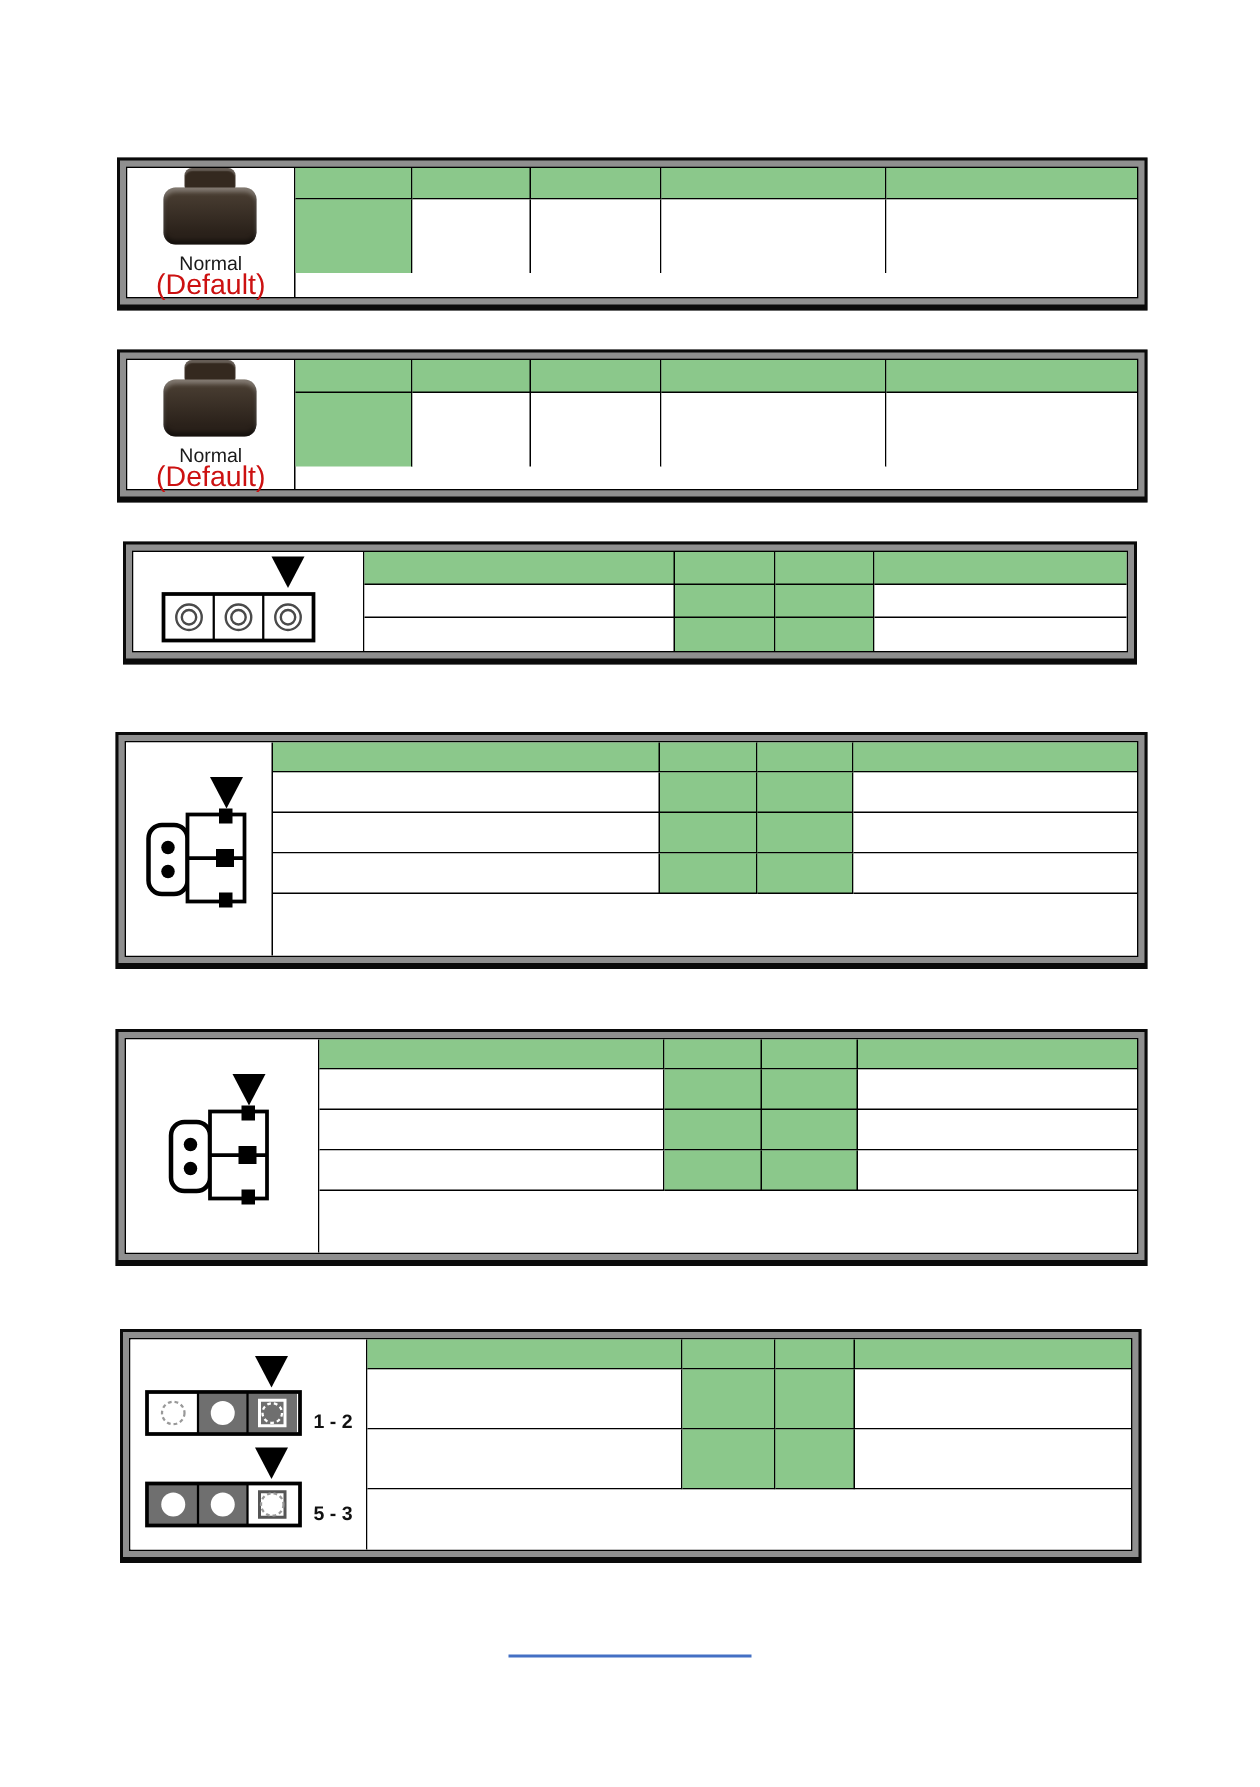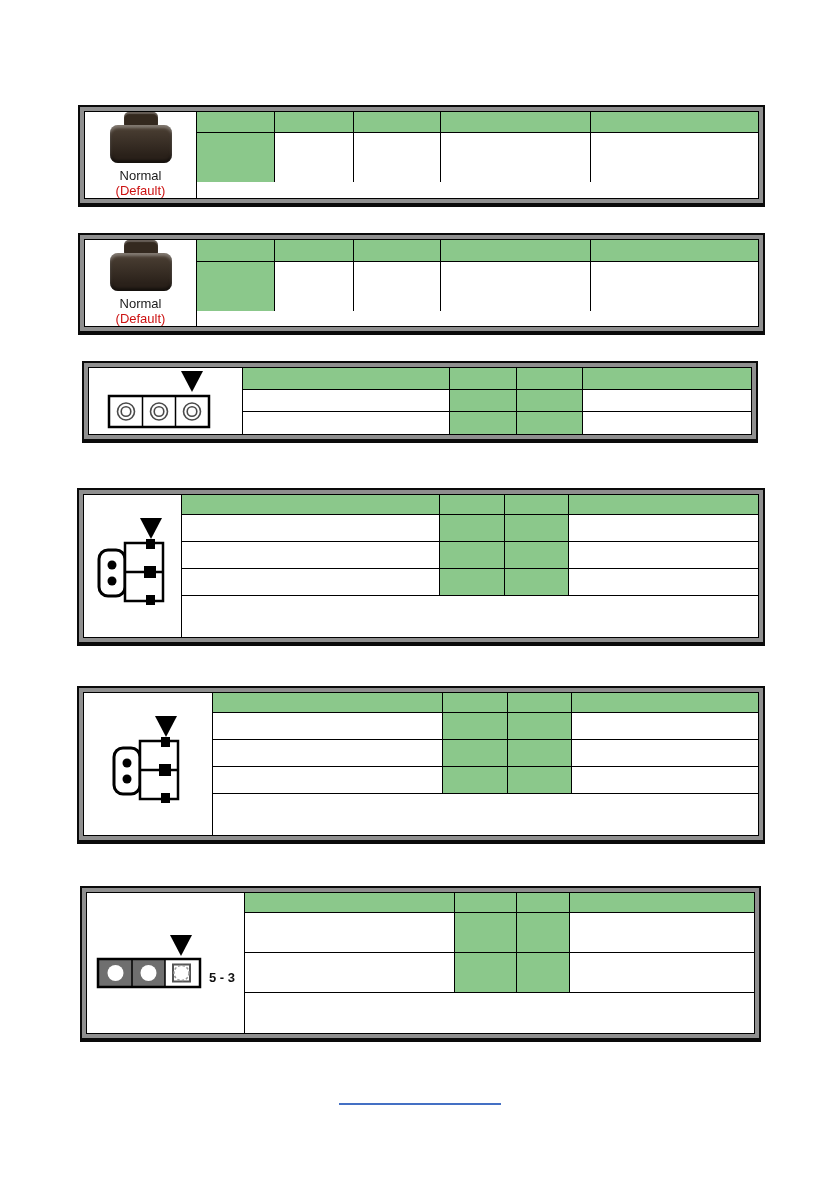--- a/index.html
+++ b/index.html
@@ -12,21 +12,21 @@
   .row{display:flex;flex:none;}
   .cell{box-sizing:border-box;border-right:1px solid #000;border-bottom:1px solid #000;background:#fff;}
   .cell:last-child{border-right:none;}
   .row:last-child .cell{border-bottom:none;}
   .cell.green{background:var(--green,#8bc88b);}
   
   .capwrap{display:flex;flex-direction:column;align-items:center;}
   .cap-knob{width:34px;height:15px;background:#34291f;border-radius:5px 5px 3px 3px;box-shadow:inset 0 2px 1px rgba(255,255,255,.25);}
   .cap-body{width:62px;height:38px;margin-top:-2px;background:linear-gradient(#4d4135,#2a211a 80%);border-radius:8px;box-shadow:inset 0 3px 3px rgba(255,255,255,.3), inset 0 -3px 3px rgba(0,0,0,.5);}
   .cap-label{font-size:13px;color:#1a1a1a;margin-top:5px;line-height:15px;}
-  .cap-sub{font-size:13px;line-height:15px;}
+  .cap-sub{font-size:19px;line-height:15px;}
   .pinrow{display:flex;align-items:flex-end;}
   .pinlabel{font-size:13px;font-weight:bold;color:#111;margin:0 0 8px 7px;white-space:nowrap;}
   .link-line{position:absolute;display:block;height:0;border-top:2px solid var(--link,#4470c4);cursor:pointer;}
 </style>
 </head>
 <body>
 
 <div class="page" style="--green: #8bc88b; --link: #4470c4;">
   <div>
       <div class="frame" style="top: 105px; left: 78px; width: 687px; background: rgb(143, 143, 143);">
@@ -212,20 +212,36 @@
             <div class="row" style="height: 41px;">
               <div class="cell" style="flex: 1 1 0%;"></div>
             </div>
           </div>
         </div>
       </div>
       <div class="frame" style="top: 886px; left: 80px; width: 681px; background: rgb(143, 143, 143);">
         <div class="tbl">
           <div class="img-cell" style="width: 158px;">
             <div>
+              <div class="pinrow">
+                <span><svg width="106" height="56" viewBox="0 0 106 56" xmlns="http://www.w3.org/2000/svg">
+                    <polygon points="74,2 96,2 85,23" fill="#000"></polygon>
+                    <rect x="3" y="27" width="33" height="26" fill="#fff"></rect>
+                    <rect x="36" y="27" width="33" height="26" fill="#6f6f6f"></rect>
+                    <rect x="69" y="27" width="33" height="26" fill="#6f6f6f"></rect>
+                    <line x1="36" y1="26" x2="36" y2="54" stroke="#000" stroke-width="1.5"></line>
+                    <line x1="69" y1="26" x2="69" y2="54" stroke="#000" stroke-width="1.5"></line>
+                    <rect x="2" y="26" width="102" height="28" fill="none" stroke="#000" stroke-width="2.5"></rect>
+                    <rect x="77" y="31.5" width="17" height="17" fill="none" stroke="#fff" stroke-width="2"></rect>
+                    <circle cx="19.5" cy="40" r="7.5" fill="none" stroke="#999" stroke-width="1.5" stroke-dasharray="2.5,2"></circle>
+                    <circle cx="52.5" cy="40" r="8" fill="#fff"></circle>
+                    <circle cx="85.5" cy="40" r="6.5" fill="none" stroke="#fff" stroke-width="1.5" stroke-dasharray="2.5,2"></circle>
+                  </svg></span>
+                <span class="pinlabel">1 - 2</span>
+              </div>
               <div class="pinrow">
                 <span><svg width="106" height="56" viewBox="0 0 106 56" xmlns="http://www.w3.org/2000/svg">
                     <polygon points="74,2 96,2 85,23" fill="#000"></polygon>
                     <rect x="3" y="27" width="33" height="26" fill="#6f6f6f"></rect>
                     <rect x="36" y="27" width="33" height="26" fill="#6f6f6f"></rect>
                     <rect x="69" y="27" width="33" height="26" fill="#fff"></rect>
                     <line x1="36" y1="26" x2="36" y2="54" stroke="#000" stroke-width="1.5"></line>
                     <line x1="69" y1="26" x2="69" y2="54" stroke="#000" stroke-width="1.5"></line>
                     <rect x="2" y="26" width="102" height="28" fill="none" stroke="#000" stroke-width="2.5"></rect>
                     <rect x="77" y="31.5" width="17" height="17" fill="none" stroke="#555" stroke-width="2"></rect>

